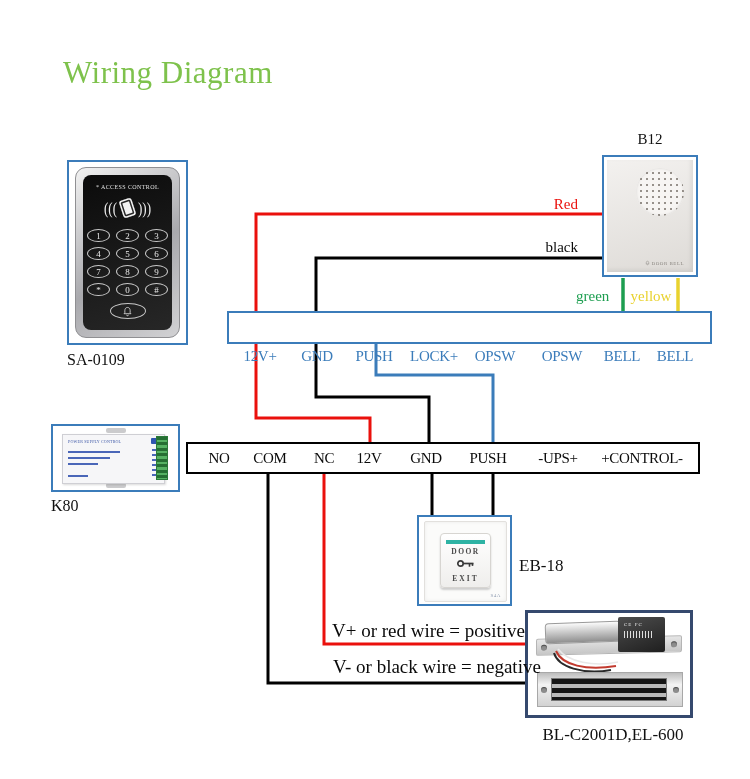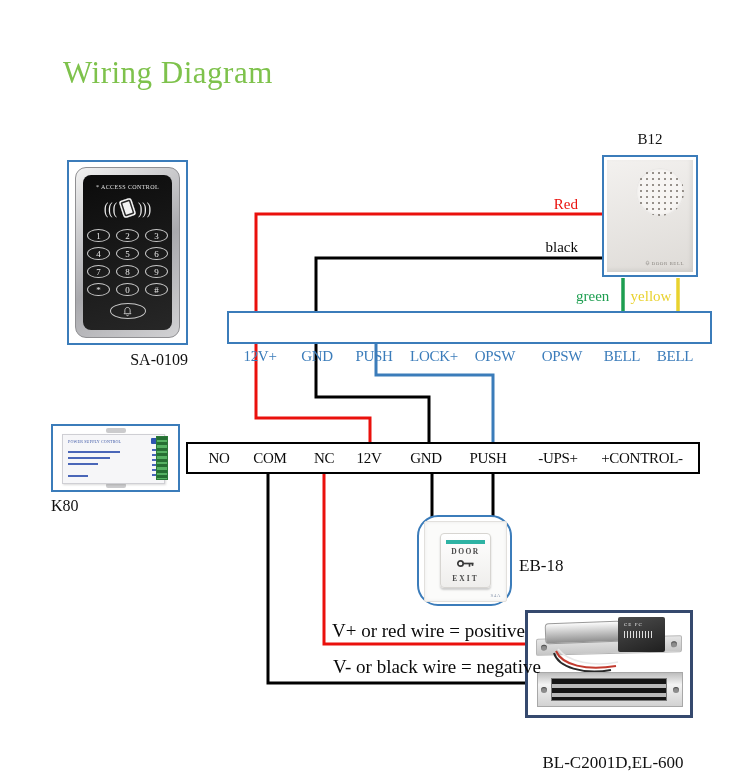--- a/index.html
+++ b/index.html
@@ -139,21 +139,21 @@
         </div>
         <div class="kp-bell">
           <svg width="11" height="11" viewBox="0 0 12 12">
             <path d="M6 1.6 C4.1 1.6 3.1 3 3.1 5.2 L3.1 7.4 L2.2 8.4 L9.8 8.4 L8.9 7.4 L8.9 5.2 C8.9 3 7.9 1.6 6 1.6 Z" fill="none" stroke="#ddd" stroke-width="0.9"></path>
             <path d="M5 9.6 a1 1 0 0 0 2 0" fill="none" stroke="#ddd" stroke-width="0.9"></path>
           </svg>
         </div>
       </div>
     </div>
   </div>
-  <div class="complabel" style="left:67px;top:351px;width:121px;text-align:right;font-size:16px;">SA-0109</div>
+  <div class="complabel" style="left:67px;top:351px;width:121px;text-align:left;font-size:16px;">SA-0109</div>
 
   <div class="complabel" style="left:602px;top:131px;width:96px;text-align:center;font-size:15px;">B12</div>
   <div class="devbox" style="left:602px;top:155px;width:96px;height:122px;">
     <div class="db-panel">
       <div class="db-speaker"></div>
       <div class="db-text">
         <svg width="5" height="6" viewBox="0 0 12 12">
           <path d="M6 1.6 C4.1 1.6 3.1 3 3.1 5.2 L3.1 7.4 L2.2 8.4 L9.8 8.4 L8.9 7.4 L8.9 5.2 C8.9 3 7.9 1.6 6 1.6 Z M5 9.6 a1 1 0 0 0 2 0" fill="none" stroke="#8a8680" stroke-width="1.2"></path>
         </svg>
         <span>DOOR BELL</span>
@@ -202,21 +202,21 @@
     <span class="term" style="left:31px;">NO</span>
     <span class="term" style="left:82px;">COM</span>
     <span class="term" style="left:136px;">NC</span>
     <span class="term" style="left:181px;">12V</span>
     <span class="term" style="left:238px;">GND</span>
     <span class="term" style="left:300px;">PUSH</span>
     <span class="term" style="left:370px;">-UPS+</span>
     <span class="term" style="left:454px;">+CONTROL-</span>
   </div>
 
-  <div class="devbox" style="left:417px;top:515px;width:95px;height:91px;border-radius:21px;">
+  <div class="devbox" style="left:417px;top:515px;width:95px;height:91px;">
     <div class="eb-plate">
       <div class="eb-btn">
         <div class="eb-bar"></div>
         <div class="eb-door">DOOR</div>
         <svg width="20" height="11" viewBox="0 0 20 10" style="margin:1px 0;">
           <circle cx="4.5" cy="5" r="2.7" fill="none" stroke="#3a3a3a" stroke-width="1.7"></circle>
           <line x1="7.4" y1="5" x2="17.5" y2="5" stroke="#3a3a3a" stroke-width="1.7"></line>
           <line x1="13.5" y1="5" x2="13.5" y2="8.2" stroke="#3a3a3a" stroke-width="1.6"></line>
           <line x1="16.5" y1="5" x2="16.5" y2="7.4" stroke="#3a3a3a" stroke-width="1.6"></line>
         </svg>
@@ -244,15 +244,15 @@
       <path d="M28 38 C 34 52 58 58 88 53" fill="none" stroke="#c23a2e" stroke-width="2"></path>
       <path d="M26 40 C 30 54 55 62 83 57" fill="none" stroke="#2a2a2a" stroke-width="2"></path>
       <path d="M30 36 C 40 49 66 54 90 49" fill="none" stroke="#e8e8e8" stroke-width="1.6"></path>
     </svg>
     <div class="ml-plate2">
       <div class="ml-stripes"></div>
       <div class="ml-hole" style="left:3px;top:14px;"></div>
       <div class="ml-hole" style="right:3px;top:14px;"></div>
     </div>
   </div>
-  <div class="complabel" style="left:525px;top:753px;width:176px;text-align:center;font-size:17px;">BL-C2001D,EL-600</div>
+  <div class="complabel" style="left:525px;top:725px;width:176px;text-align:center;font-size:17px;">BL-C2001D,EL-600</div>
 
 </div>
 
 </body></html>

